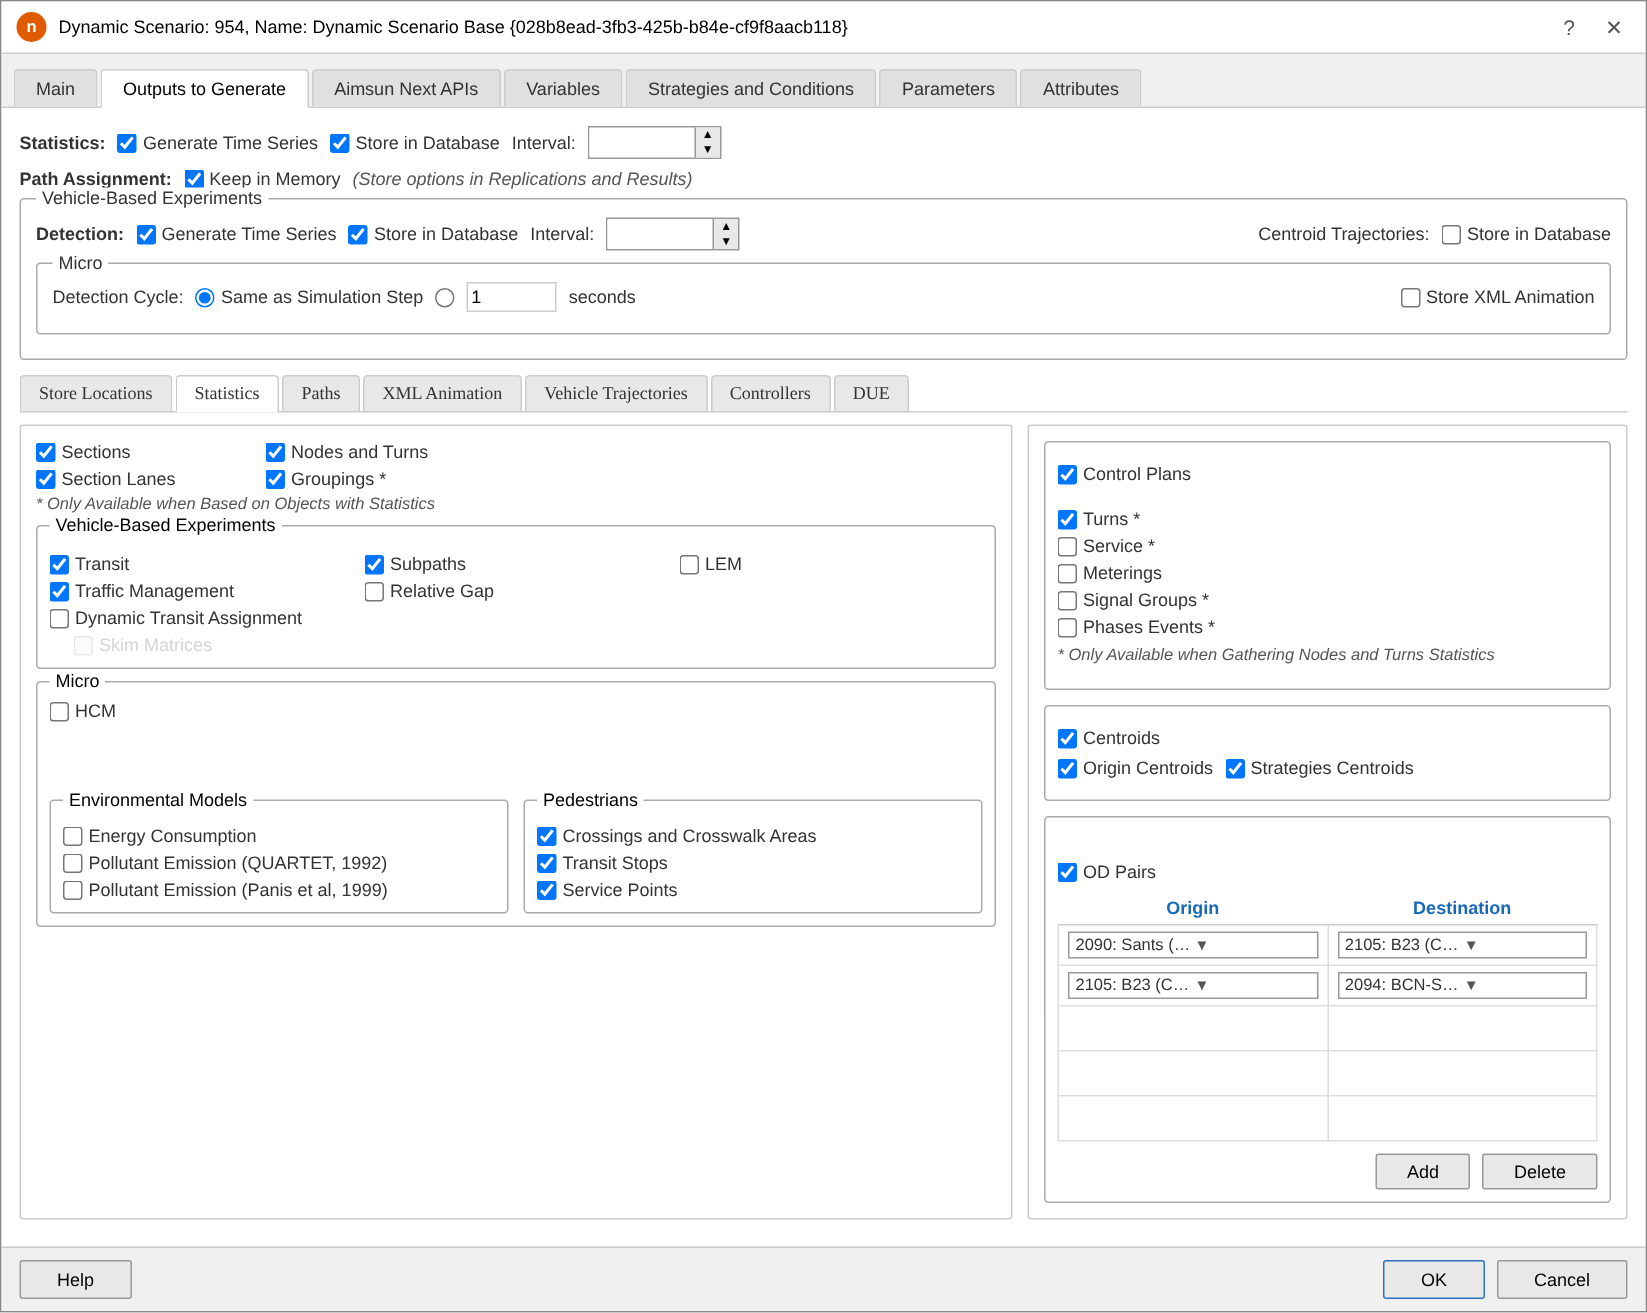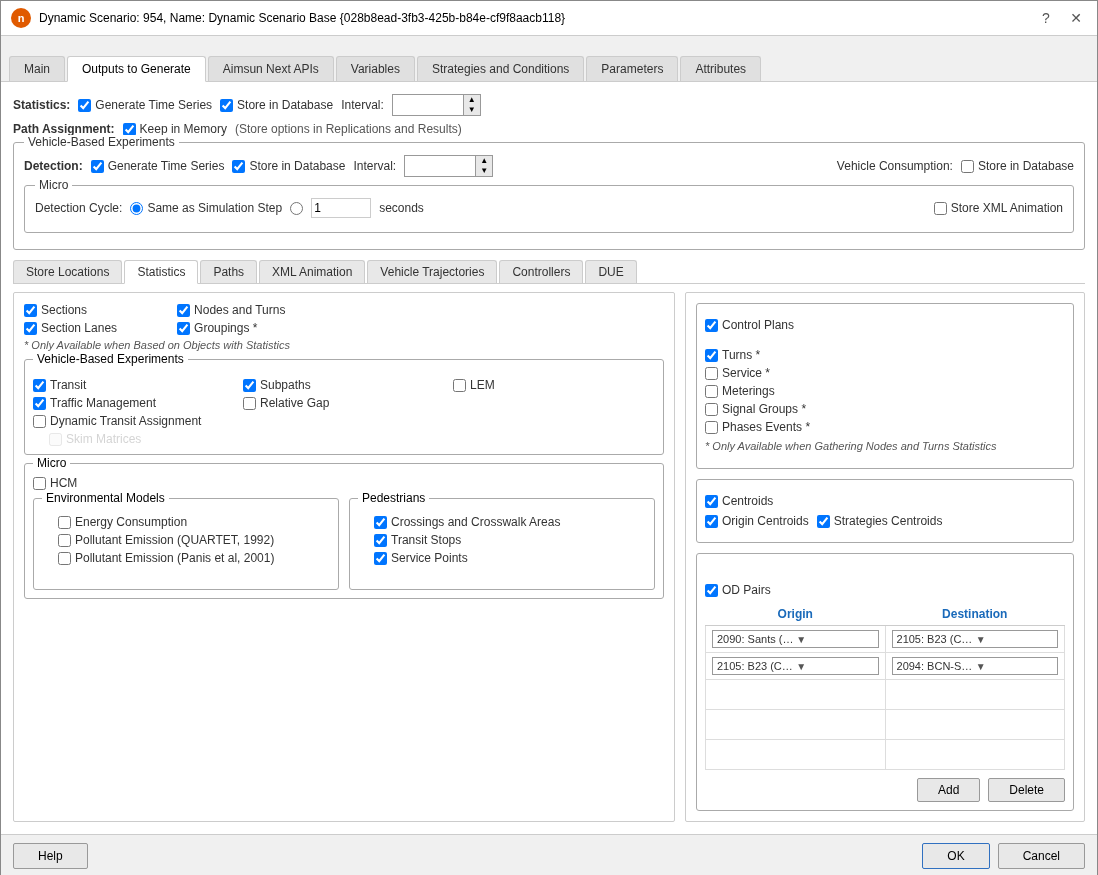--- a/index.html
+++ b/index.html
@@ -64,21 +64,21 @@
       font-size: 14px;
       color: #555;
       display: flex;
       align-items: center;
       justify-content: center;
     }
     .tab-bar {
       background: #f0f0f0;
       border-bottom: 1px solid #ccc;
       display: flex;
-      padding: 20px 8px 0;
+      padding: 10px 8px 0;
       gap: 2px;
     }
     .tab {
       padding: 5px 14px;
       border: 1px solid #ccc;
       border-bottom: none;
       background: #e0e0e0;
       cursor: pointer;
       font-size: 12px;
       color: #333;
@@ -118,20 +118,21 @@
       align-items: center;
       gap: 4px;
       font-size: 12px;
       color: #333;
     }
     .checkbox-label input[type="checkbox"] {
       width: 13px;
       height: 13px;
     }
     .italic-note {
+      font-style: italic;
       color: #555;
       font-size: 12px;
     }
     .spinbox {
       display: flex;
       align-items: center;
       border: 1px solid #999;
       background: white;
     }
     .spinbox input {
@@ -193,20 +194,21 @@
     .sub-tab {
       padding: 4px 12px;
       border: 1px solid #ccc;
       border-bottom: none;
       background: #e8e8e8;
       cursor: pointer;
       font-size: 12px;
       color: #333;
       margin-right: 2px;
       border-radius: 3px 3px 0 0;
+      font-family: Liberation Serif, serif;
     }
     .sub-tab.active {
       background: #fff;
       border-bottom: 1px solid #fff;
       margin-bottom: -1px;
       z-index: 1;
     }
     .main-content-area {
       display: flex;
       gap: 10px;
@@ -266,23 +268,24 @@
       font-size: 12px;
     }
     .env-pedestrian-row {
       display: flex;
       gap: 10px;
       margin-top: 4px;
     }
     .env-group {
       border: 1px solid #aaa;
       border-radius: 3px;
-      padding: 24px;
+      padding: 8px;
       position: relative;
       flex: 1;
+      margin-top: 44px;
     }
     .env-group .group-title {
       position: absolute;
       top: -8px;
       left: 8px;
       background: #fff;
       padding: 0 4px;
       font-size: 12px;
     }
     .env-items {
@@ -498,21 +501,21 @@
           </label>
           <span class="label">Interval:</span>
           <div class="spinbox">
             <input type="text" style="">
             <div class="spinbox-arrows">
               <button class="spinbox-arrow">▲</button>
               <button class="spinbox-arrow">▼</button>
             </div>
           </div>
           <span style="flex:1"></span>
-          <span class="label">Vehicle Consumption:</span>
+          <span class="label">Centroid Trajectories:</span>
           <label class="checkbox-label">
             <input type="checkbox" style="">
             <span>Store in Database</span>
           </label>
         </div>
 
         <div class="group-box" style="margin-top:8px;">
           <span class="group-box-title">Micro</span>
           <div class="group-box-content">
             <div class="row" style="margin-top:2px;">
@@ -624,21 +627,21 @@
                 <label class="checkbox-label">
                   <input type="checkbox" style="">
                   <span>Energy Consumption</span>
                 </label>
                 <label class="checkbox-label">
                   <input type="checkbox" style="">
                   <span>Pollutant Emission (QUARTET, 1992)</span>
                 </label>
                 <label class="checkbox-label">
                   <input type="checkbox" style="">
-                  <span>Pollutant Emission (Panis et al, 2001)</span>
+                  <span>Pollutant Emission (Panis et al, 1999)</span>
                 </label>
               </div>
             </div>
             <div class="env-group" style="padding-top:12px;">
               <span class="group-title">Pedestrians</span>
               <div class="env-items">
                 <label class="checkbox-label">
                   <input type="checkbox" checked="" style="">
                   <span>Crossings and Crosswalk Areas</span>
                 </label>

